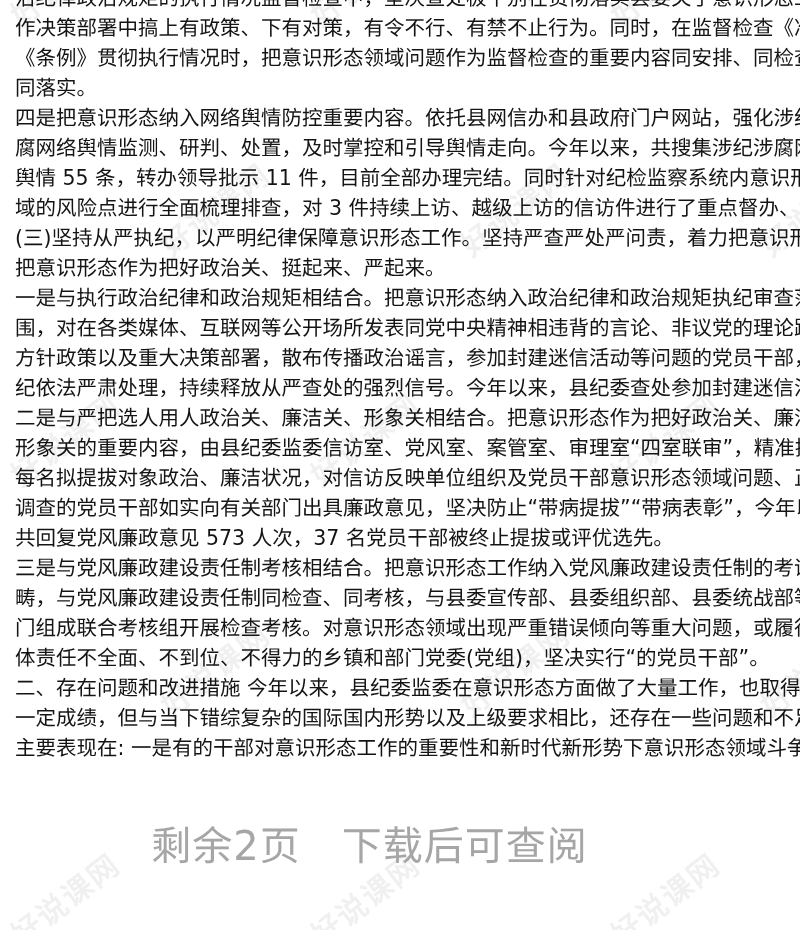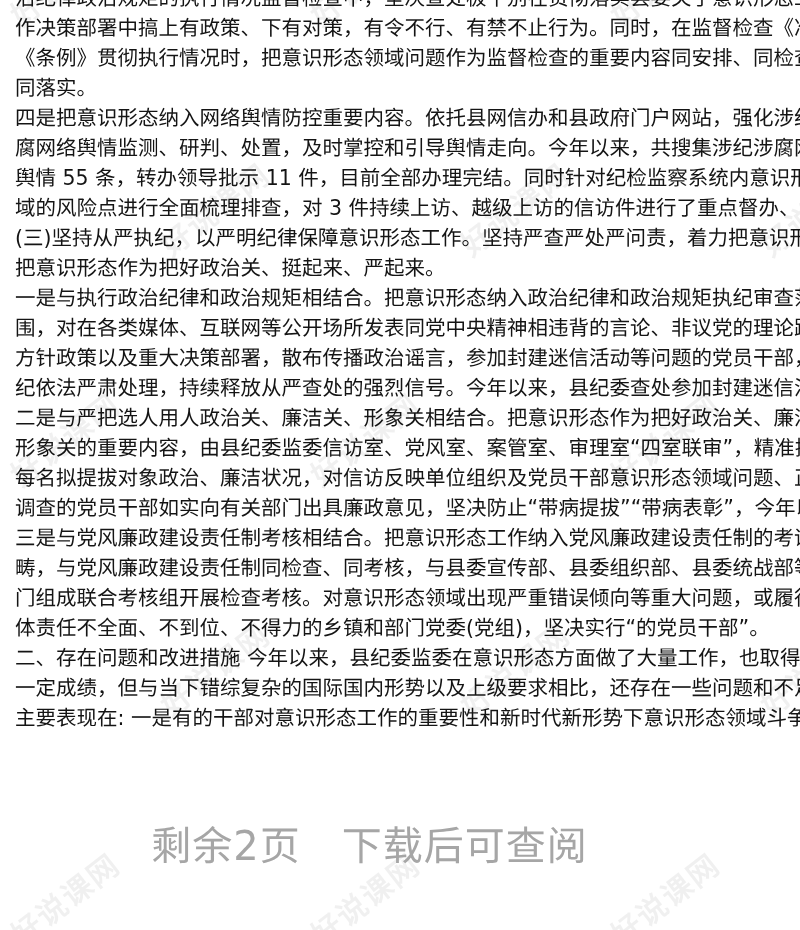--- a/index.html
+++ b/index.html
@@ -157,20 +157,21 @@
       <div class="doc-line">(三)坚持从严执纪，以严明纪律保障意识形态工作。坚持严查严处严问责，着力把意识形态</div>
       <div class="doc-line">把意识形态作为把好政治关、挺起来、严起来。</div>
       <div class="doc-line">一是与执行政治纪律和政治规矩相结合。把意识形态纳入政治纪律和政治规矩执纪审查范</div>
       <div class="doc-line">围，对在各类媒体、互联网等公开场所发表同党中央精神相违背的言论、非议党的理论路线</div>
       <div class="doc-line">方针政策以及重大决策部署，散布传播政治谣言，参加封建迷信活动等问题的党员干部，依</div>
       <div class="doc-line">纪依法严肃处理，持续释放从严查处的强烈信号。今年以来，县纪委查处参加封建迷信活动</div>
       <div class="doc-line">二是与严把选人用人政治关、廉洁关、形象关相结合。把意识形态作为把好政治关、廉洁关、</div>
       <div class="doc-line">形象关的重要内容，由县纪委监委信访室、党风室、案管室、审理室“四室联审”，精准把握</div>
       <div class="doc-line">每名拟提拔对象政治、廉洁状况，对信访反映单位组织及党员干部意识形态领域问题、正在</div>
       <div class="doc-line">调查的党员干部如实向有关部门出具廉政意见，坚决防止“带病提拔”“带病表彰”，今年以来，</div>
+      <div class="doc-line">共回复党风廉政意见 573 人次，37 名党员干部被终止提拔或评优选先。</div>
       <div class="doc-line">三是与党风廉政建设责任制考核相结合。把意识形态工作纳入党风廉政建设责任制的考评范</div>
       <div class="doc-line">畴，与党风廉政建设责任制同检查、同考核，与县委宣传部、县委组织部、县委统战部等部</div>
       <div class="doc-line">门组成联合考核组开展检查考核。对意识形态领域出现严重错误倾向等重大问题，或履行主</div>
       <div class="doc-line">体责任不全面、不到位、不得力的乡镇和部门党委(党组)，坚决实行“的党员干部”。</div>
       <div class="doc-line">二、存在问题和改进措施 今年以来，县纪委监委在意识形态方面做了大量工作，也取得了</div>
       <div class="doc-line">一定成绩，但与当下错综复杂的国际国内形势以及上级要求相比，还存在一些问题和不足，</div>
       <div class="doc-line">主要表现在: 一是有的干部对意识形态工作的重要性和新时代新形势下意识形态领域斗争的</div>
     </div>
 
   <div id="fade-mask"></div>

